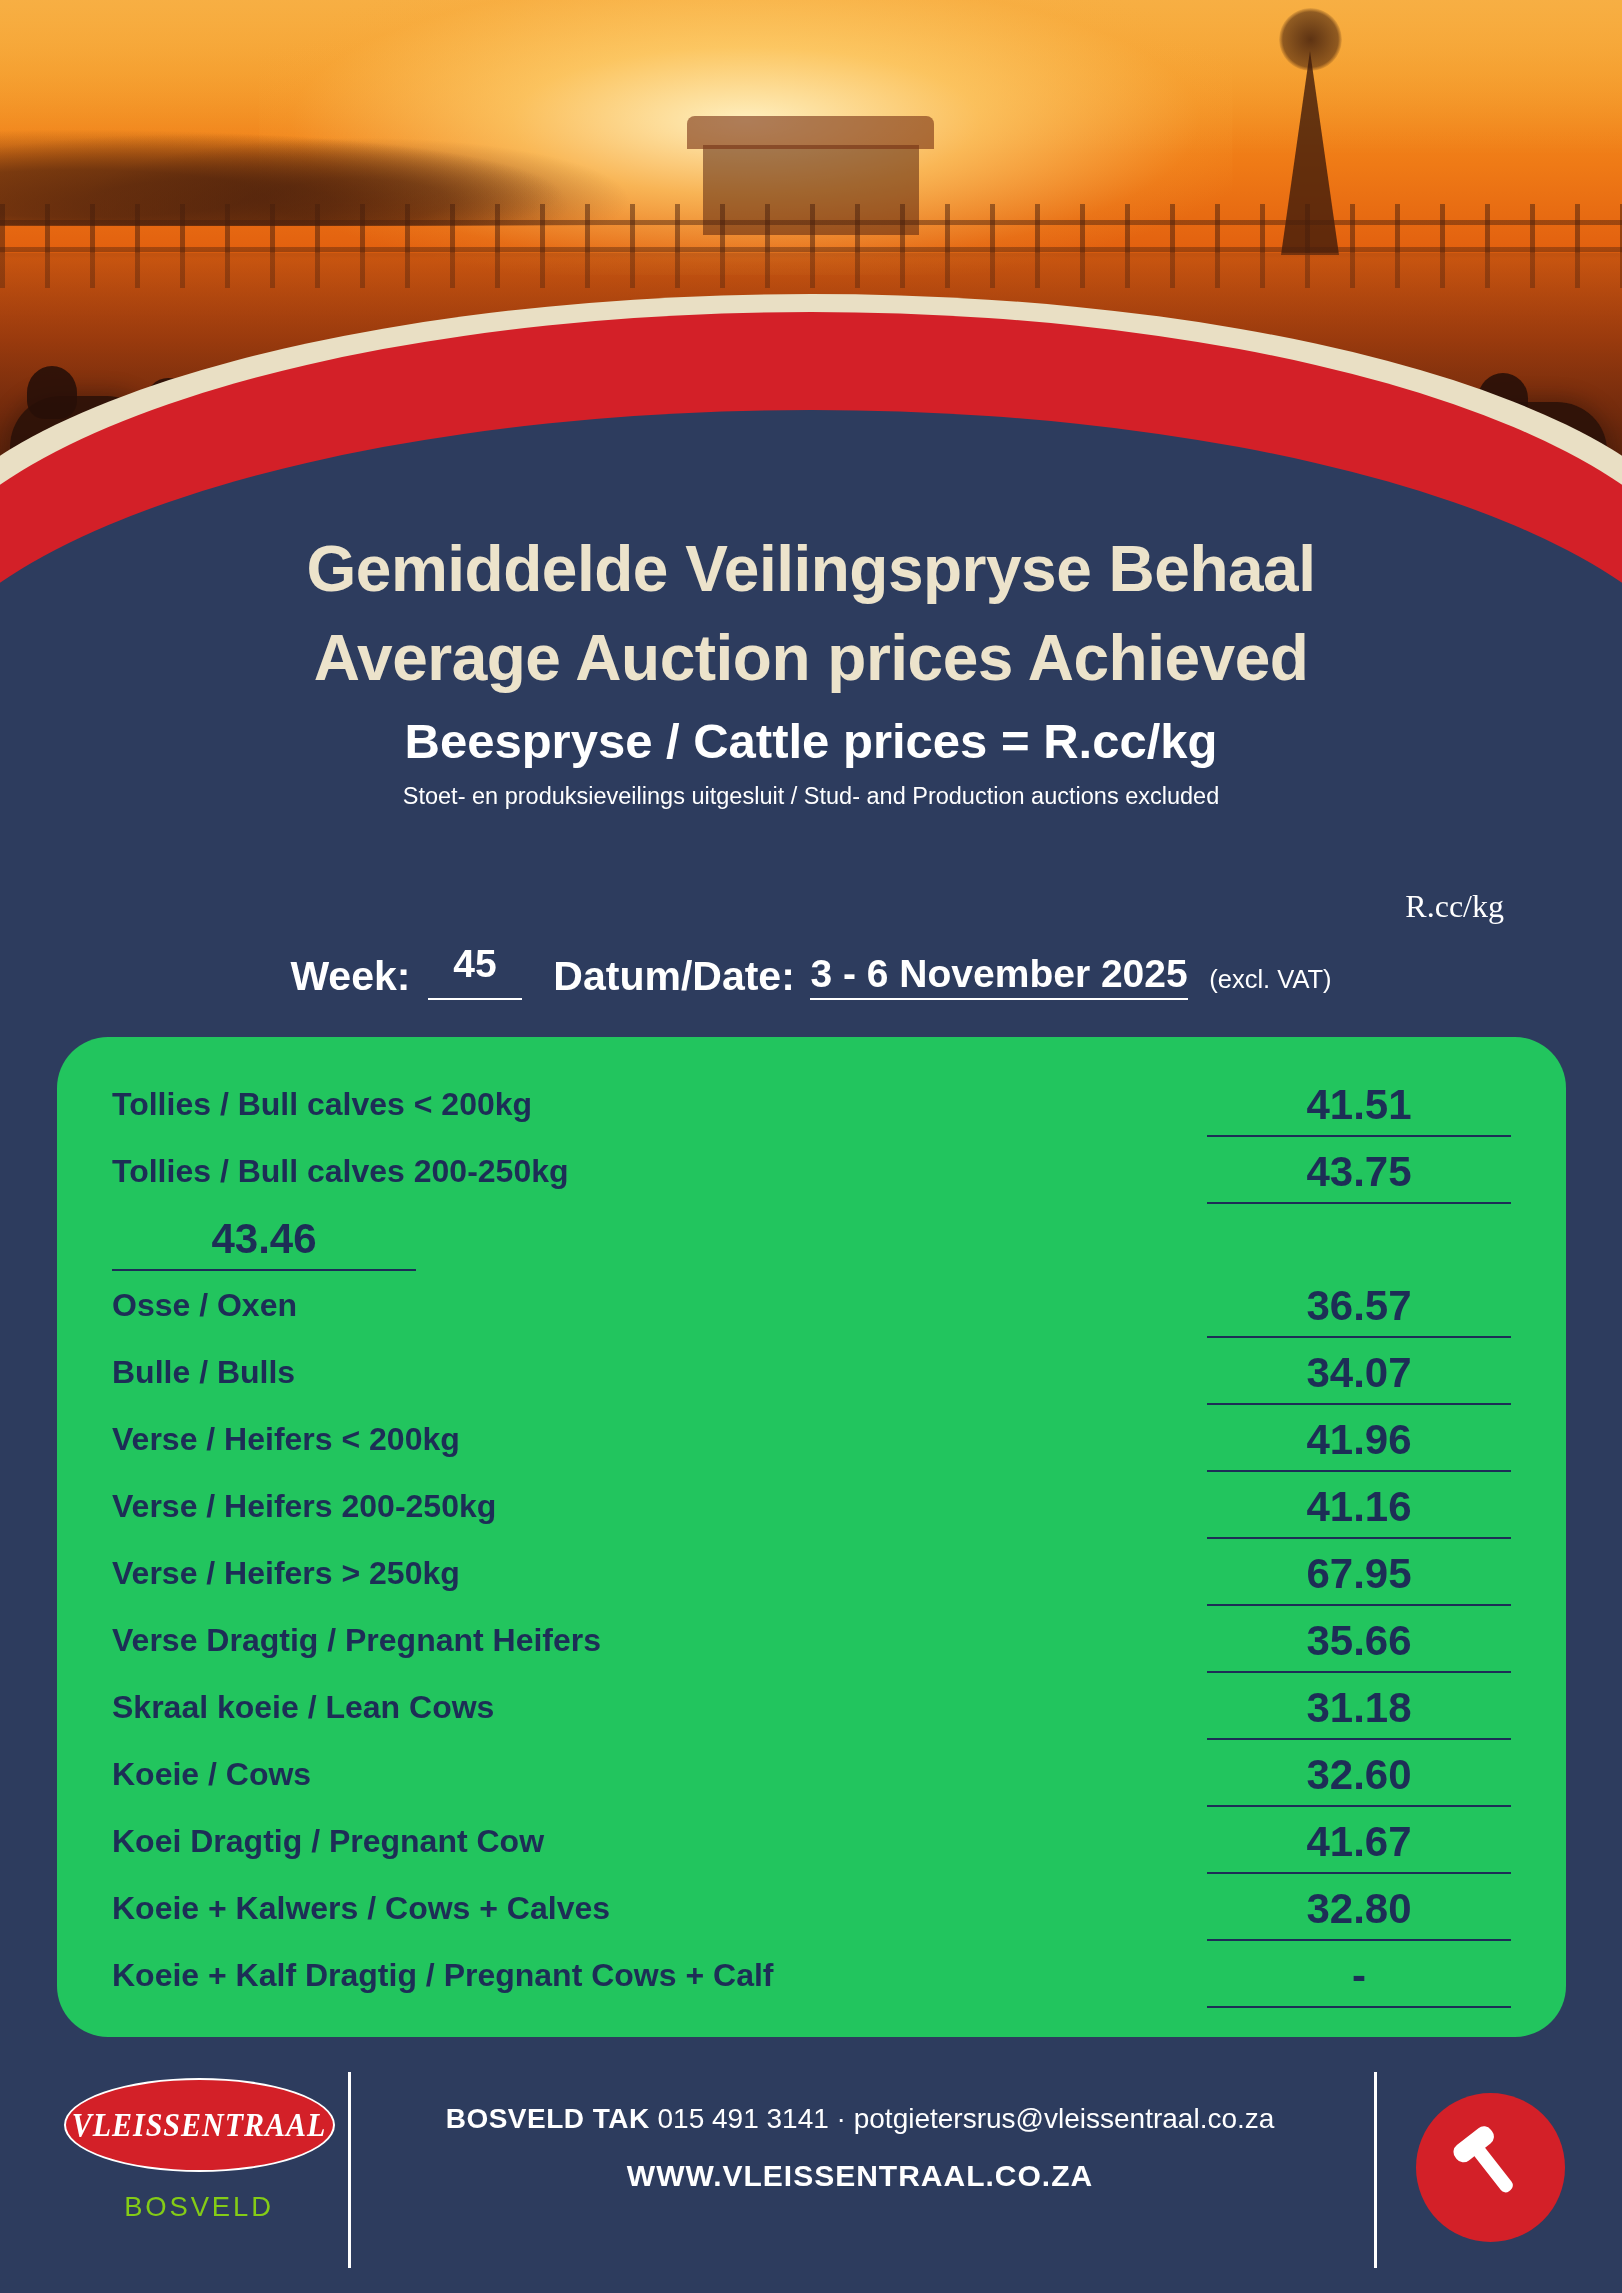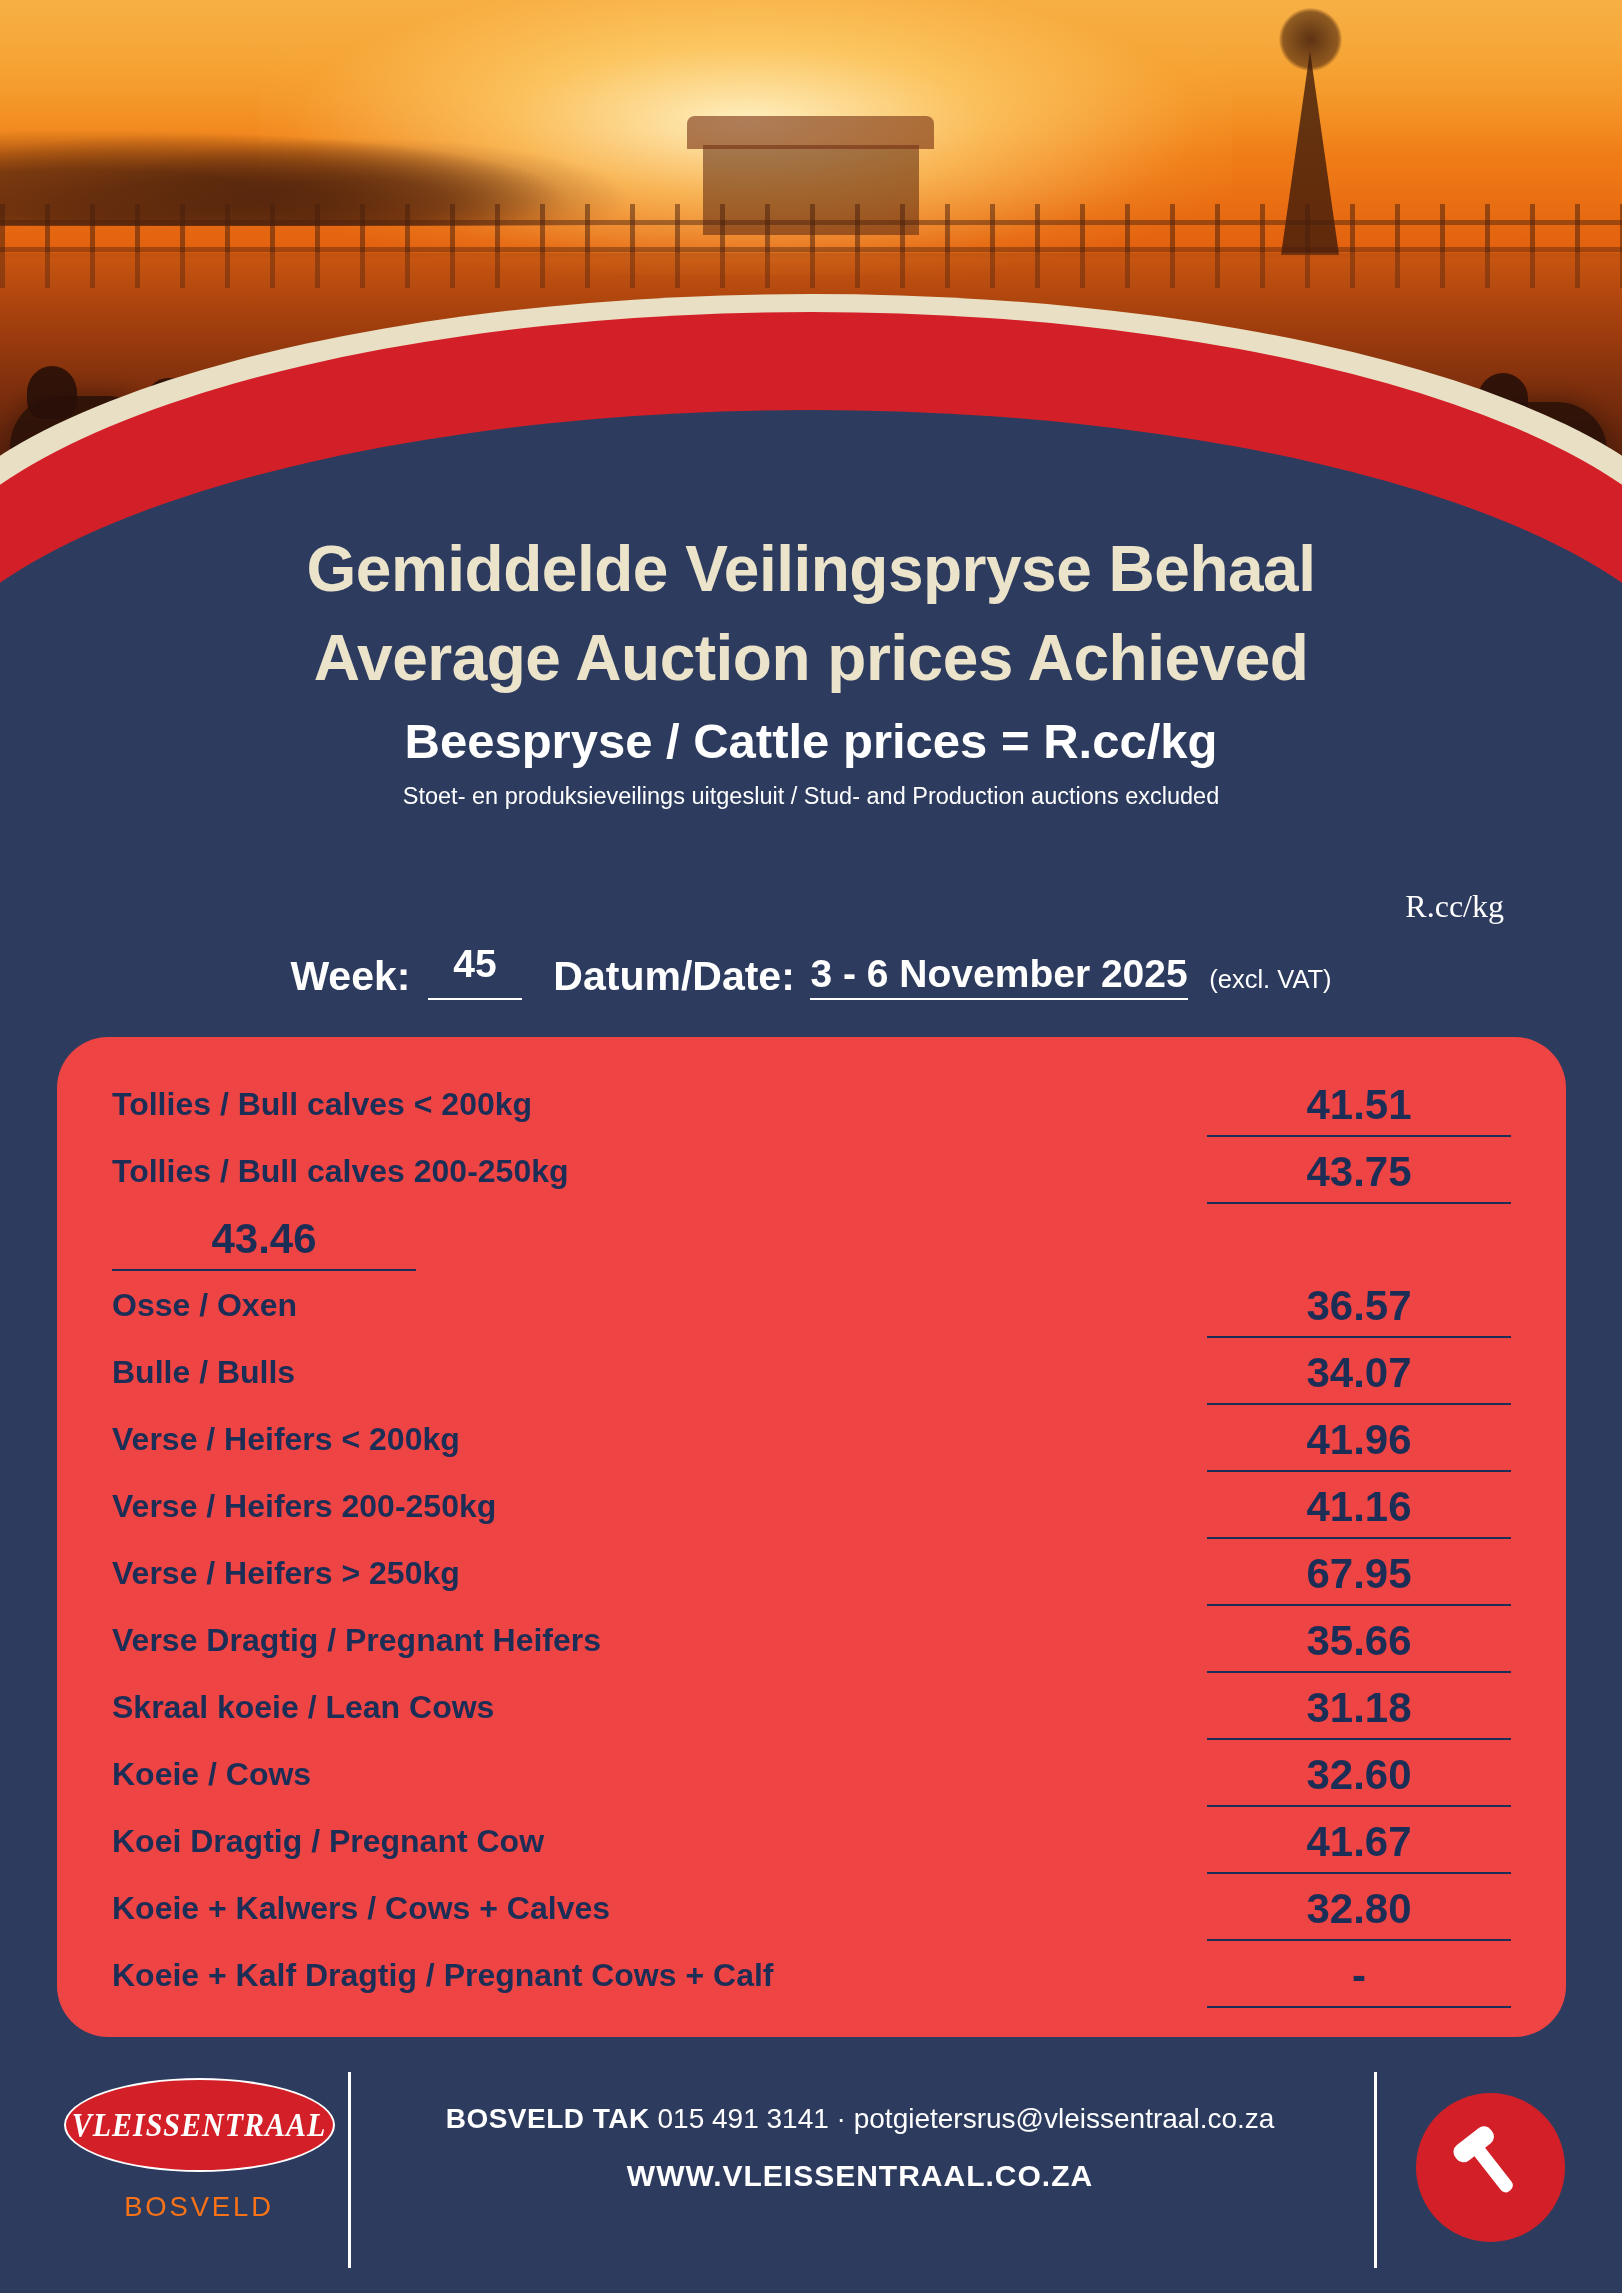--- a/index.html
+++ b/index.html
@@ -272,21 +272,21 @@
     font-weight: normal;
   }
 
   
   .card {
     position: absolute;
     left: 57px;
     top: 1037px;
     width: 1509px;
     height: 1000px;
-    background: #ef4444;
+    background: #22c55e;
     border-radius: 51px;
     box-sizing: border-box;
     padding: 33px 55px 29px 55px;
   }
   .row {
     display: flex;
     align-items: flex-end;
     height: 67px;
   }
   .row .name {
@@ -337,21 +337,21 @@
     color: #ffffff;
     font-family: "Liberation Serif", serif;
     font-weight: bold;
     font-style: italic;
     font-size: 30px;
     letter-spacing: 1px;
     transform: scaleY(1.15);
   }
   .logo-sub {
     margin-top: 19.6px;
-    color: #f97316;
+    color: #84cc16;
     font-size: 27.4px;
     letter-spacing: 2.9px;
   }
   .divider-l {
     position: absolute;
     left: 348px;
     top: 15.7px;
     width: 2.9px;
     height: 196px;
     background: #ffffff;

